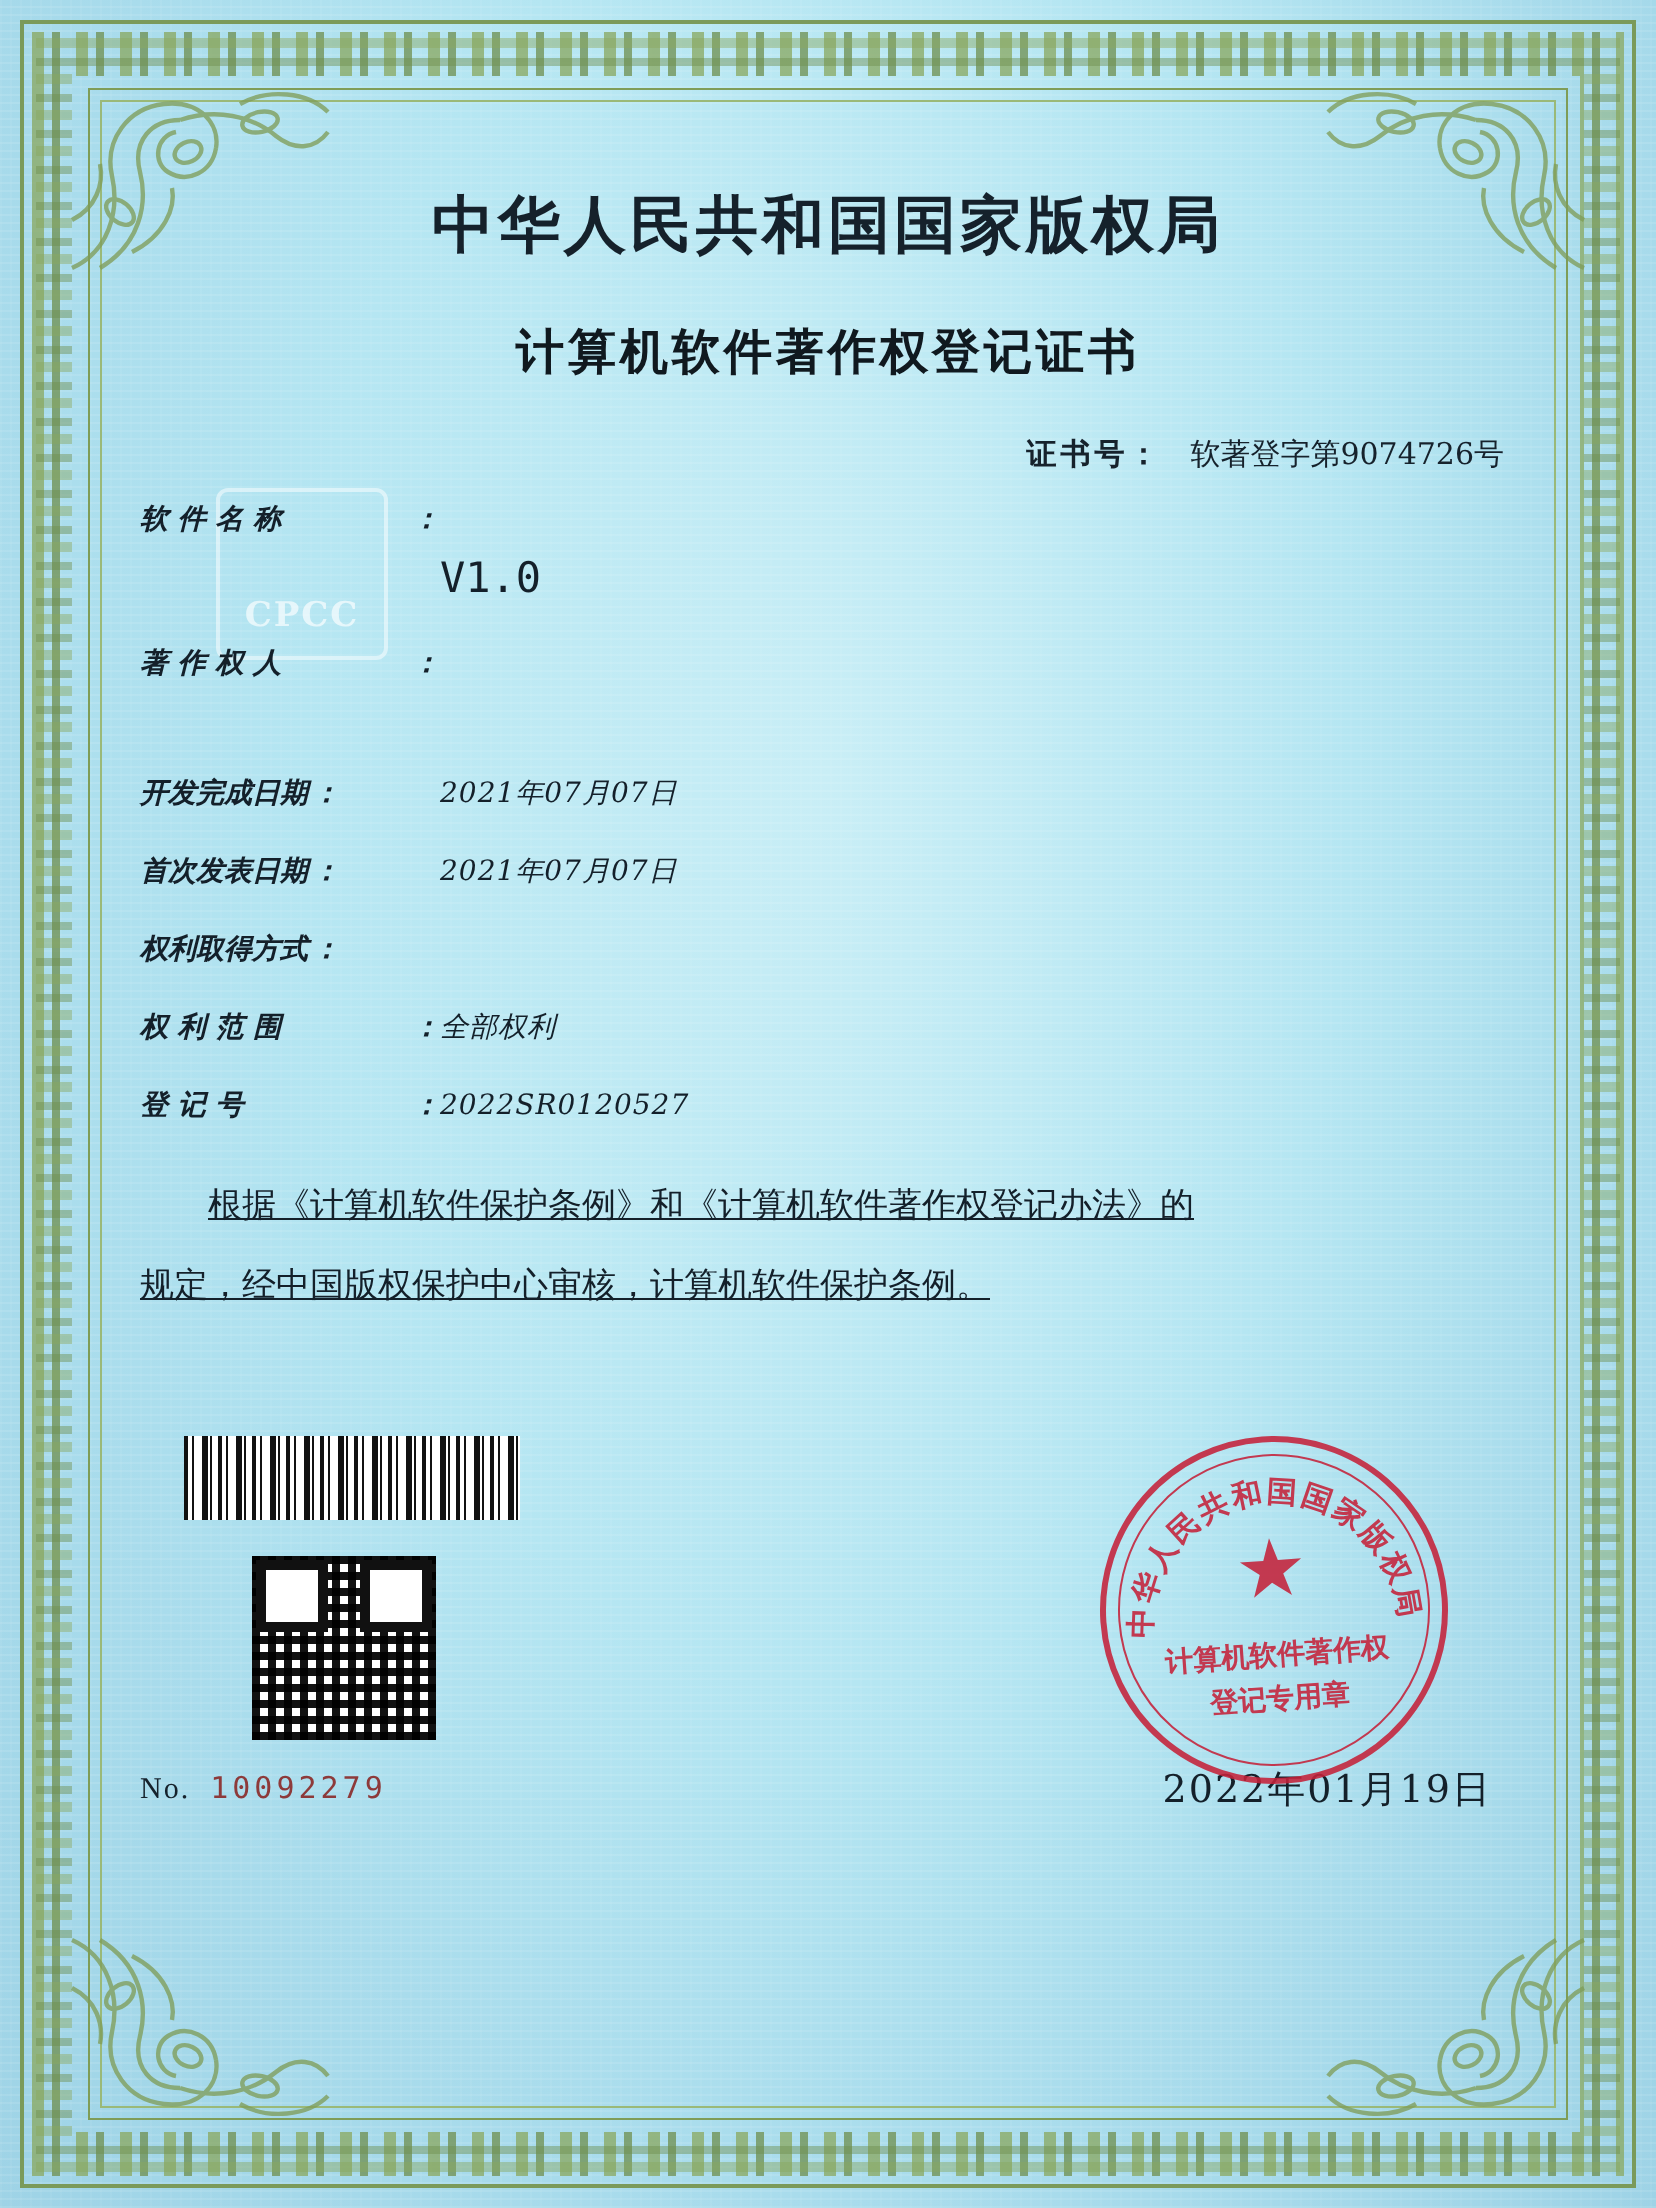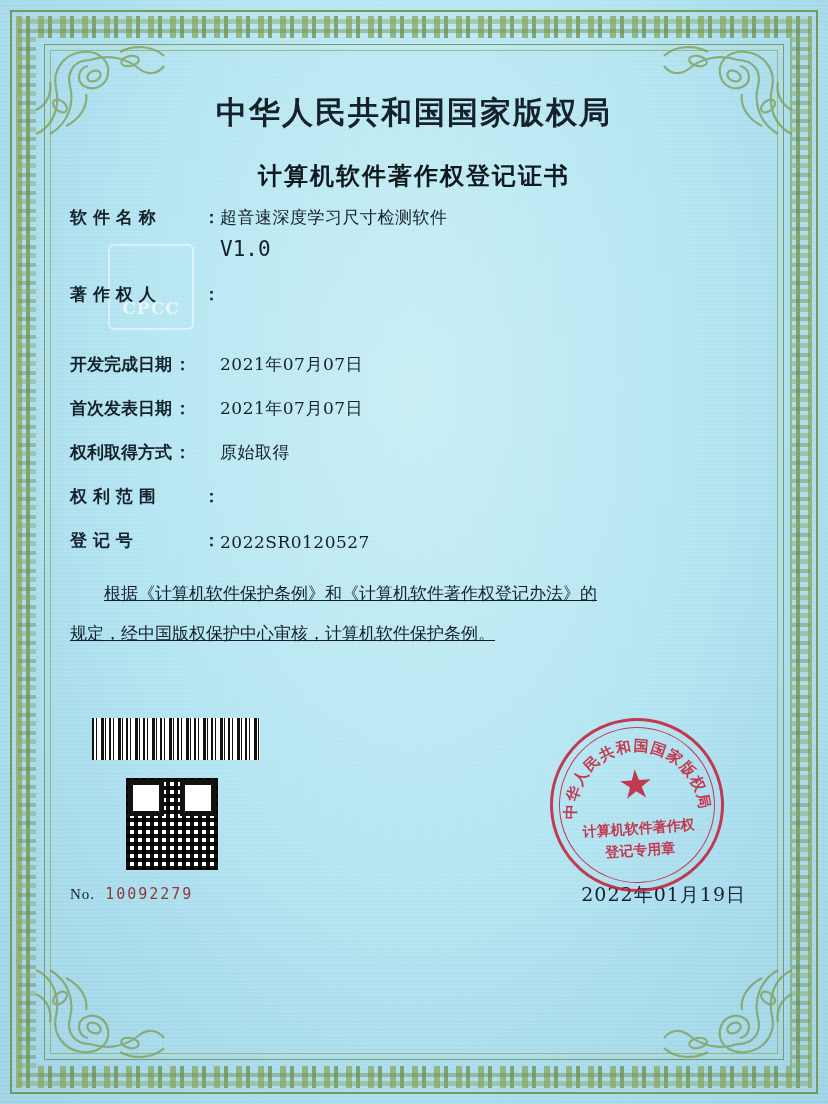--- a/index.html
+++ b/index.html
@@ -132,25 +132,26 @@
     font-family: "DejaVu Serif", "Liberation Serif", serif;
   }
   .cert-no-row .lbl { letter-spacing: 2px; font-weight: 600; }
   .cert-no-row .val { margin-left: 14px; }
 
   .fields {
     margin-top: 14px;
   }
   .field-row {
     display: flex;
-    align-items: flex-end;
+    align-items: center;
     margin-bottom: 21px;
-    font-size: 17px;
+    font-size: 14px;
     color: #14202a;
     font-family: "DejaVu Serif", "Liberation Serif", serif;
+    font-style: italic;
   }
   .field-row.tight { margin-bottom: 8px; }
   .field-label {
     width: 150px;
     flex: 0 0 150px;
     font-weight: 600;
     white-space: nowrap;
   }
   .field-label.spread {
     display: flex;
@@ -394,29 +395,31 @@
     </g>
   </svg>
 
   <div class="watermark">CPCC</div>
 
   <div class="content">
 
     <div class="title-org">中华人民共和国国家版权局</div>
     <div class="title-main">计算机软件著作权登记证书</div>
 
+    <div class="cert-no-row">
+      <span class="lbl">证书号：</span><span class="val">软著登字第9074726号</span>
+    </div>
 
     <div class="fields">
 
       <div class="field-row tight">
         <div class="field-label spread">
           <span>软 件 名 称</span>
             <span class="colon">：</span>
         </div>
-        <div class="field-value">超音速深度学习尺寸检测软件</div>
       </div>
       <div class="subvalue">V1.0</div>
 
       <div class="field-row">
         <div class="field-label spread">
           <span>著 作 权 人</span>
             <span class="colon">：</span>
         </div>
       </div>
 
@@ -433,28 +436,28 @@
         <div class="field-label">
           <span>首次发表日期</span><span class="colon">：</span>
         </div>
         <div class="field-value">2021年07月07日</div>
       </div>
 
       <div class="field-row">
         <div class="field-label">
           <span>权利取得方式</span><span class="colon">：</span>
         </div>
-        <div class="field-value">原始取得</div>
       </div>
 
       <div class="field-row">
         <div class="field-label spread">
           <span>权 利 范 围</span>
             <span class="colon">：</span>
         </div>
+        <div class="field-value">全部权利</div>
       </div>
 
       <div class="field-row">
         <div class="field-label spread">
           <span>登 记 号</span>
             <span class="colon">：</span>
         </div>
         <div class="field-value">2022SR0120527</div>
       </div>
 

